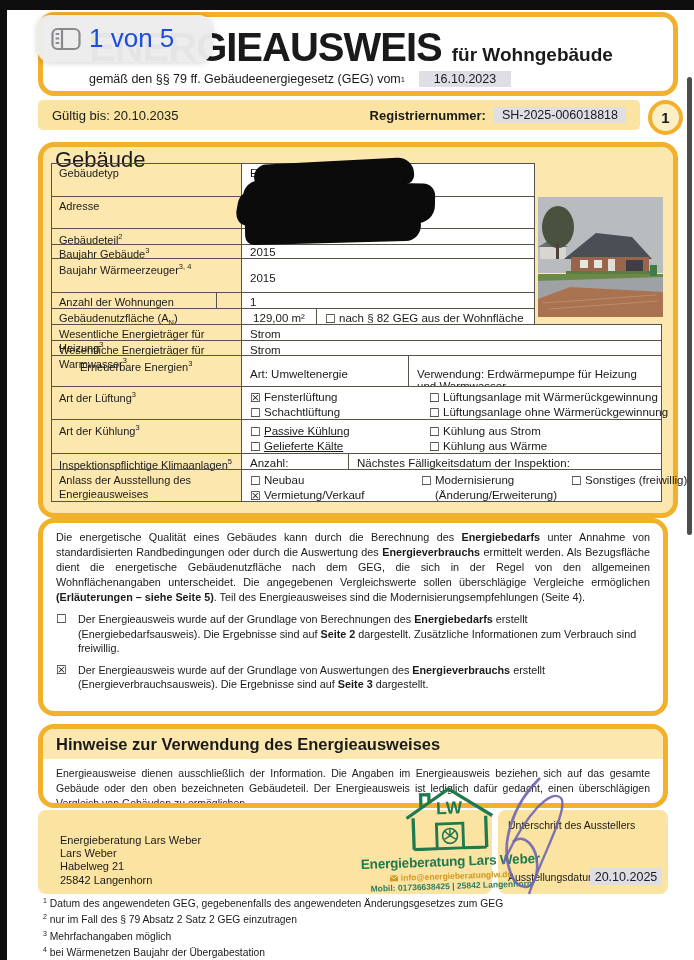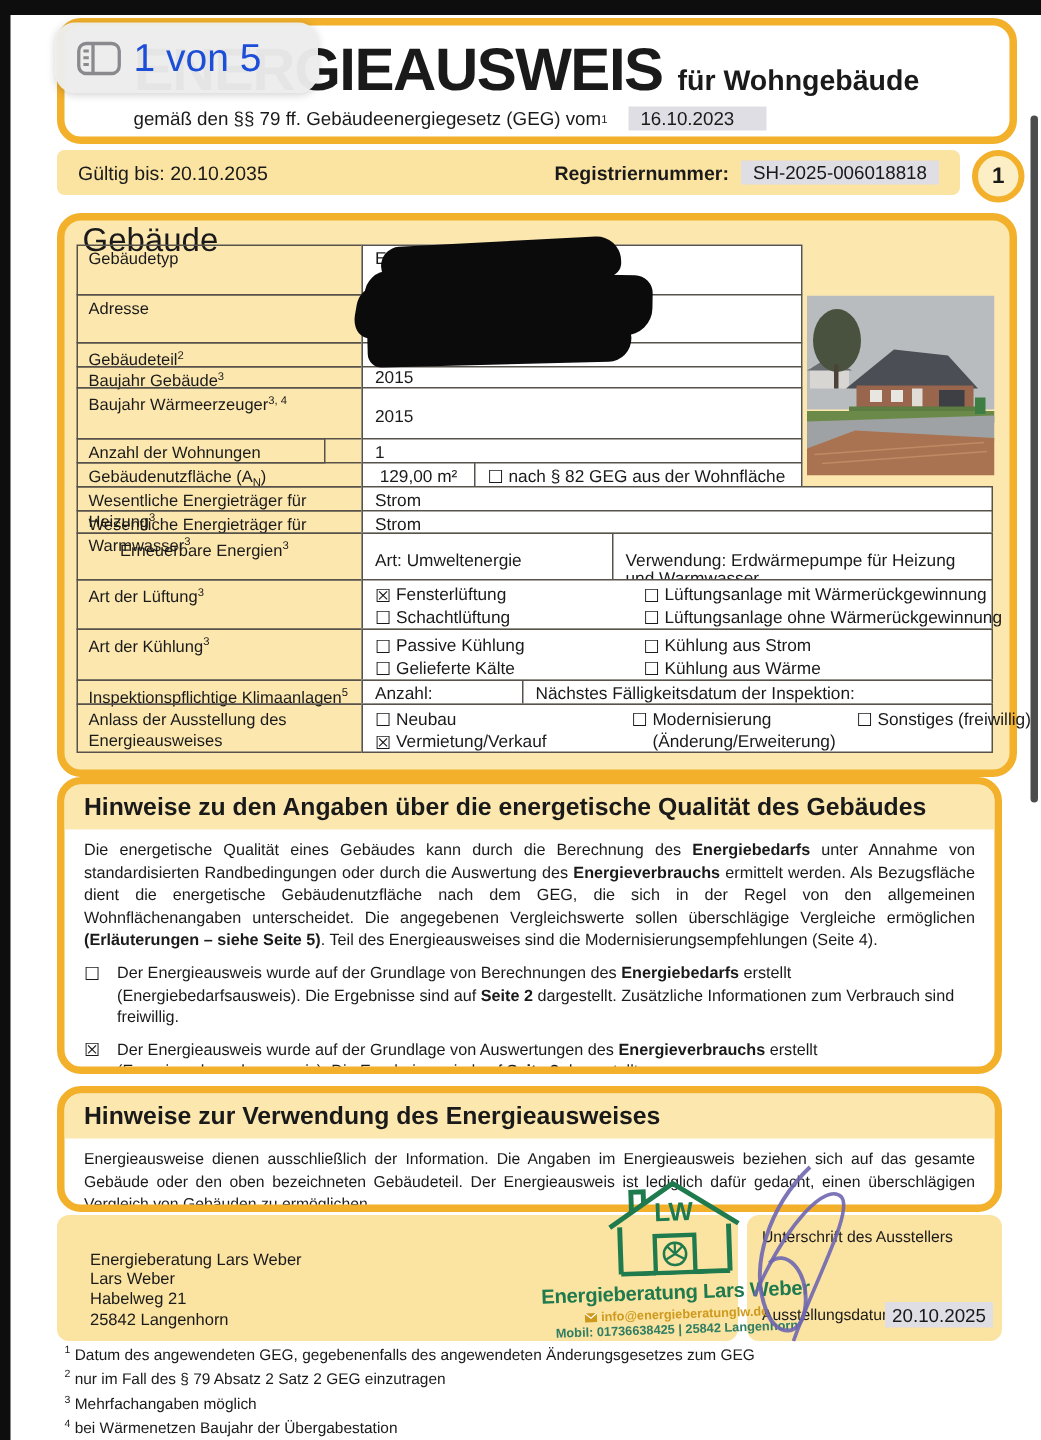--- a/index.html
+++ b/index.html
@@ -8,21 +8,21 @@
   .doc{position:absolute;left:7px;top:10px;width:687px;height:950px;background:#ffffff;}
   .abs{position:absolute;}
 
   
   .hdr-box{left:31px;top:2px;width:630px;height:74px;border:5px solid #F2B02B;border-radius:16px;background:#fff;}
   .hdr-title-row{left:46px;top:8px;display:flex;align-items:baseline;white-space:nowrap;}
   .hdr-title{font-size:40px;font-weight:700;letter-spacing:-1px;}
   .hdr-title-suffix{font-size:19px;font-weight:700;margin-left:10px;}
   .law-line{left:46px;top:54px;font-size:12.5px;white-space:nowrap;display:flex;align-items:center;}
   .chip{background:#DFDEE4;padding:1px 8px;font-size:12.5px;display:inline-block;}
-  .law-chip{margin-left:14px;min-width:76px;text-align:left;}
+  .law-chip{margin-left:14px;min-width:76px;text-align:center;}
 
   
   .pill{left:30px;top:5px;width:175px;height:47px;border-radius:13px;background:rgba(236,236,236,.97);
         box-shadow:0 1px 6px rgba(0,0,0,.18);display:flex;align-items:center;z-index:60;}
   .pill-label{font-size:26px;color:#1d4ed8;margin-left:8px;}
   .pill-icon{margin-left:14px;}
 
   
   .meta-bar{left:31px;top:90px;width:602px;height:30px;background:#FBE3A1;border-radius:5px;
             display:flex;align-items:center;justify-content:space-between;padding:0 14px;box-sizing:border-box;}
@@ -151,21 +151,21 @@
       <div class="opt"><span class="cb">☐</span><span>Schachtlüftung</span></div>
     </div>
     <div class="abs" style="left:187px;top:3px;">
       <div class="opt"><span class="cb">☐</span><span>Lüftungsanlage mit Wärmerückgewinnung</span></div>
       <div class="opt"><span class="cb">☐</span><span>Lüftungsanlage ohne Wärmerückgewinnung</span></div>
     </div>
   </div>
 
   <div class="cell lab" style="left:44px;top:409px;width:191px;height:35px;"><span>Art der Kühlung</span><sup class="s">3</sup></div>
   <div class="cell val" style="left:234px;top:409px;width:421px;height:35px;">
-    <div class="abs" style="left:8px;top:4px;">
+    <div class="abs" style="left:8px;top:4px;text-decoration:underline;">
       <div class="opt"><span class="cb">☐</span><span>Passive Kühlung</span></div>
       <div class="opt"><span class="cb">☐</span><span>Gelieferte Kälte</span></div>
     </div>
     <div class="abs" style="left:187px;top:4px;">
       <div class="opt"><span class="cb">☐</span><span>Kühlung aus Strom</span></div>
       <div class="opt"><span class="cb">☐</span><span>Kühlung aus Wärme</span></div>
     </div>
   </div>
 
   <div class="cell lab" style="left:44px;top:443px;width:191px;height:17px;"><span>Inspektionspflichtige Klimaanlagen</span><sup class="s">5</sup></div>
@@ -209,23 +209,20 @@
       <rect x="112" y="68" width="7" height="11" fill="#3e7d44"></rect>
     </svg>
   </div>
 
   <div class="redact" style="left:247px;top:151px;width:160px;height:27px;border-radius:14px 18px 10px 16px;transform:rotate(-3deg);"></div>
   <div class="redact" style="left:236px;top:172px;width:192px;height:40px;border-radius:16px 12px 18px 14px;transform:rotate(1deg);"></div>
   <div class="redact" style="left:238px;top:205px;width:176px;height:28px;border-radius:10px 16px 20px 12px;transform:rotate(-1.5deg);"></div>
   <div class="redact" style="left:230px;top:182px;width:26px;height:34px;border-radius:40%;transform:rotate(10deg);"></div>
 
   <div class="abs panel" style="left:31px;top:508px;width:630px;height:198px;box-sizing:border-box;">
-    <div class="strip">
-      <span class="sec2">Hinweise zu den Angaben über die energetische Qualität des Gebäudes</span>
-    </div>
     <div class="para"><span>Die energetische Qualität eines Gebäudes kann durch die Berechnung des </span><span style="font-weight: 700;">Energiebedarfs</span><span> unter Annahme von standardisierten Randbedingungen oder durch die Auswertung des </span><span style="font-weight: 700;">Energieverbrauchs</span><span> ermittelt werden. Als Bezugsfläche dient die energetische Gebäudenutzfläche nach dem GEG, die sich in der Regel von den allgemeinen Wohnflächenangaben unterscheidet. Die angegebenen Vergleichswerte sollen überschlägige Vergleiche ermöglichen </span><span style="font-weight: 700;">(Erläuterungen – siehe Seite 5)</span><span>. Teil des Energieausweises sind die Modernisierungsempfehlungen (Seite 4).</span></div>
     <div class="q-item">
       <span class="cb">☐</span>
       <span class="txt"><span>Der Energieausweis wurde auf der Grundlage von Berechnungen des </span><span style="font-weight: 700;">Energiebedarfs</span><span> erstellt (Energiebedarfsausweis). Die Ergebnisse sind auf </span><span style="font-weight: 700;">Seite 2</span><span> dargestellt. Zusätzliche Informationen zum Verbrauch sind freiwillig.</span></span>
     </div>
     <div class="q-item">
       <span class="cb">☒</span>
       <span class="txt"><span>Der Energieausweis wurde auf der Grundlage von Auswertungen des </span><span style="font-weight: 700;">Energieverbrauchs</span><span> erstellt (Energieverbrauchsausweis). Die Ergebnisse sind auf </span><span style="font-weight: 700;">Seite 3</span><span> dargestellt.</span></span>
     </div>
 

